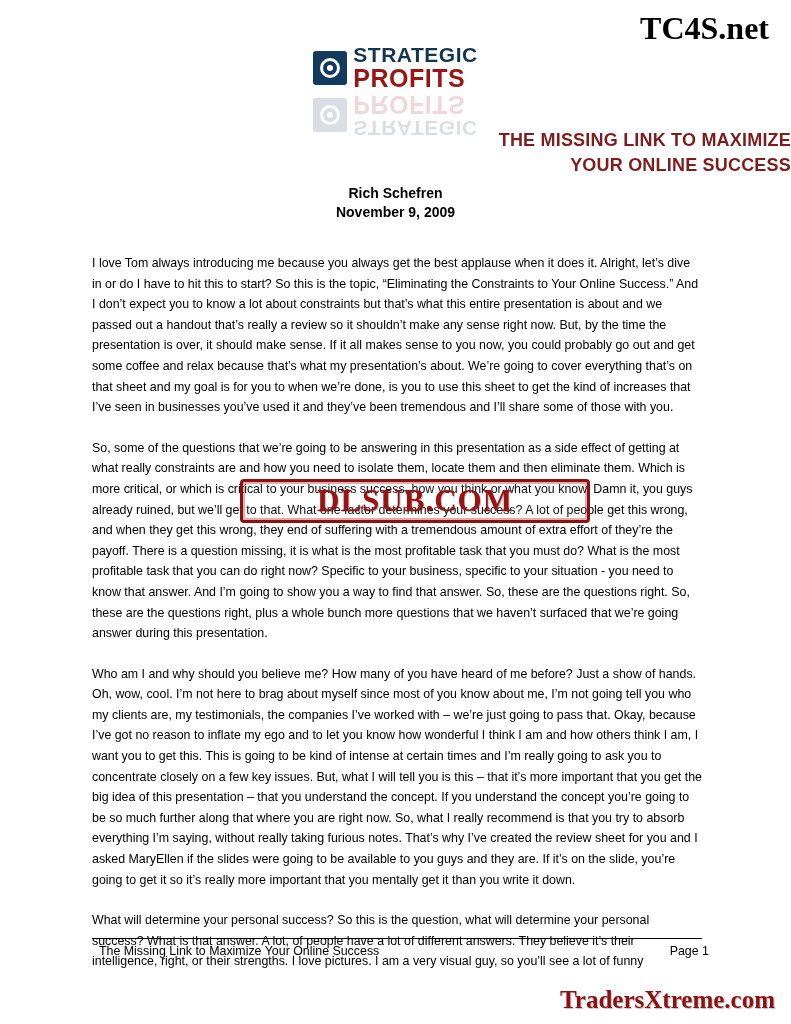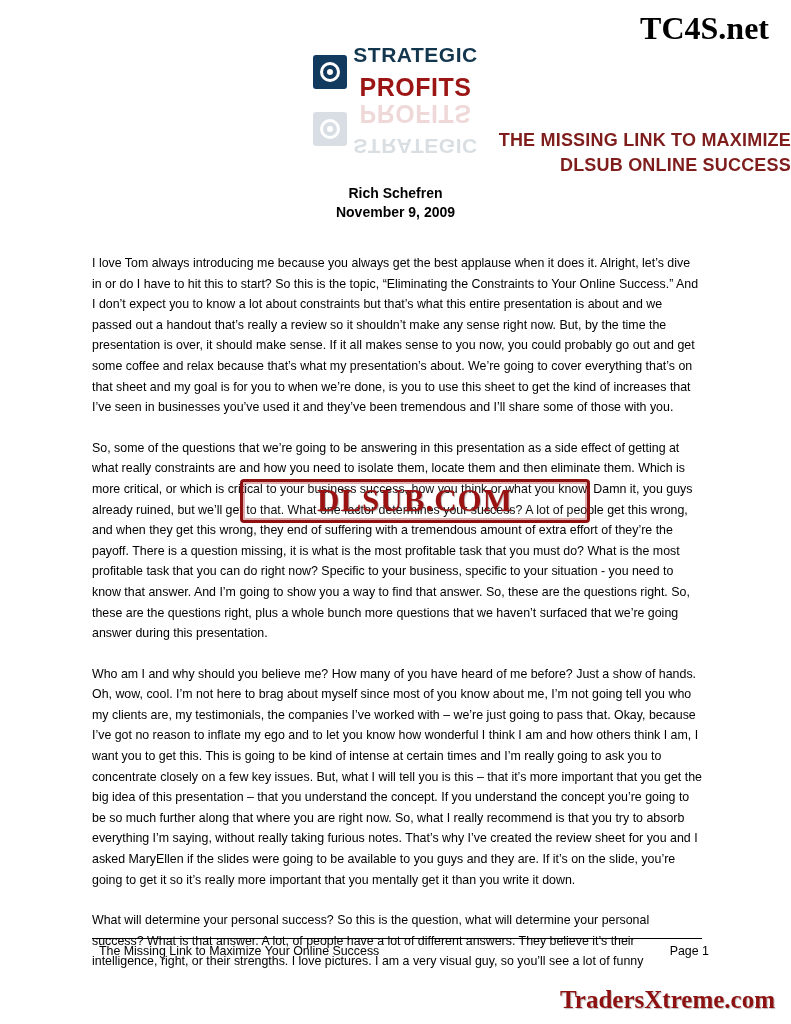--- a/index.html
+++ b/index.html
@@ -40,21 +40,21 @@
   .logo-wrap {
     position: absolute;
     top: 44px;
     left: 0;
     width: 791px;
     text-align: center;
   }
   .logo {
     display: inline-block;
     position: relative;
-    text-align: center;
+    text-align: left;
   }
   .logo-row {
     display: flex;
     align-items: center;
   }
   .logo-mark {
     width: 34px;
     height: 34px;
     background: #12395e;
     border-radius: 3px;
@@ -88,21 +88,21 @@
     font-size: 21px;
     letter-spacing: 0.5px;
     color: #13364f;
   }
   .logo-profits {
     font-family: "Liberation Sans", sans-serif;
     font-weight: bold;
     font-size: 25px;
     letter-spacing: 0.5px;
     color: #9c1515;
-    margin-top: 10px;
+    margin-top: 1px;
   }
   .logo-reflection {
     transform: scaleY(-1);
     opacity: 0.16;
     margin-top: 1px;
     filter: blur(0.4px);
   }
 
   
   .titleblock {
@@ -237,21 +237,21 @@
         <div class="logo-text">
           <div class="logo-strategic">STRATEGIC</div>
           <div class="logo-profits">PROFITS</div>
         </div>
       </div>
     </div>
   </div>
 
   <div class="titleblock">
     <div class="doc-title">THE MISSING LINK TO MAXIMIZE</div>
-    <div class="doc-title">DLSUB ONLINE SUCCESS</div>
+    <div class="doc-title">YOUR ONLINE SUCCESS</div>
     <div class="doc-author">Rich Schefren</div>
     <div class="doc-date">November 9, 2009</div>
   </div>
 
   <div class="body-col">
     <p class="para">I love Tom always introducing me because you always get the best applause when it does it.  Alright, let’s dive in or do I have to hit this to start?   So this is the topic, “Eliminating the Constraints to Your Online Success.”  And I don’t expect you to know a lot about constraints but that’s what this entire presentation is about and we passed out a handout that’s really a review so it shouldn’t make any sense right now.  But, by the time the presentation is over, it should make sense.  If it all makes sense to you now, you could probably go out and get some coffee and relax because that’s what my presentation’s about.  We’re going to cover everything that’s on that sheet and my goal is for you to when we’re done, is you to use this sheet to get the kind of increases that I’ve seen  in businesses you’ve used it and they’ve been tremendous and I’ll share some of those with you.</p>
     <p class="para">So, some of the questions that we’re going to be answering in this presentation as a side effect of getting at what really constraints are and how you need to isolate them, locate them and then eliminate them.  Which is more critical, or which is critical to your business success, how you think or what you know.  Damn it, you guys already ruined, but we’ll get to that.  What one factor determines your success?  A lot of people get this wrong, and when they get this wrong, they end of suffering with a tremendous amount of extra effort of they’re the payoff.  There is a question missing, it is what is the most profitable task that you must do?  What is the most profitable task that you can do right now?  Specific to your business, specific to your situation - you need to know that answer.  And I’m going to show you a way to find that answer.  So, these are the questions right.  So, these are the questions right, plus a whole bunch more questions that we haven’t surfaced that we’re going answer during this presentation.</p>
     <p class="para">Who am I and why should you believe me?  How many of you have heard of me before?  Just a show of hands.  Oh, wow, cool.  I’m not here to brag about myself since most of you know about me, I’m not going tell you who my clients are, my testimonials, the companies I’ve worked with – we’re just going to pass that.  Okay, because I’ve got no reason to inflate my ego and to let you know how wonderful I think I am and how others think I am, I want you to get this. This is going to be kind of intense at certain times and I’m really going to ask you to concentrate closely on a few key issues.  But, what I will tell you is this – that it’s more important that you get the big idea of this presentation – that you understand the concept.  If you understand the concept you’re going to be so much further along that where you are right now.  So, what I really recommend is that you try to absorb everything I’m saying, without really taking furious notes.  That’s why I’ve created the review sheet for you and I asked MaryEllen if the slides were going to be available to you guys and they are. If it’s on the slide, you’re going to get it so it’s really more important that you mentally get it than you write it down.</p>
     <p class="para">What will determine your personal success?  So this is the question, what will determine your personal success?  What is that answer.  A lot, of people have a lot of different answers.  They believe it’s their intelligence, right, or their strengths.  I love pictures.  I am a very visual guy, so you’ll see a lot of funny</p>
   </div>

